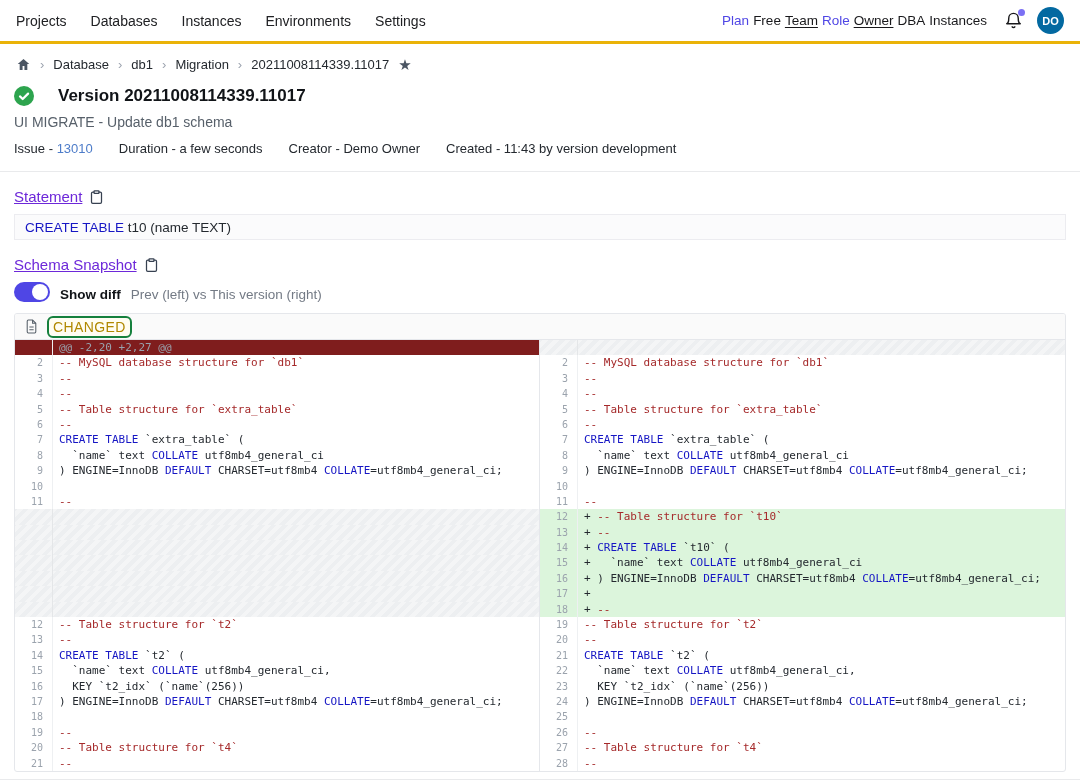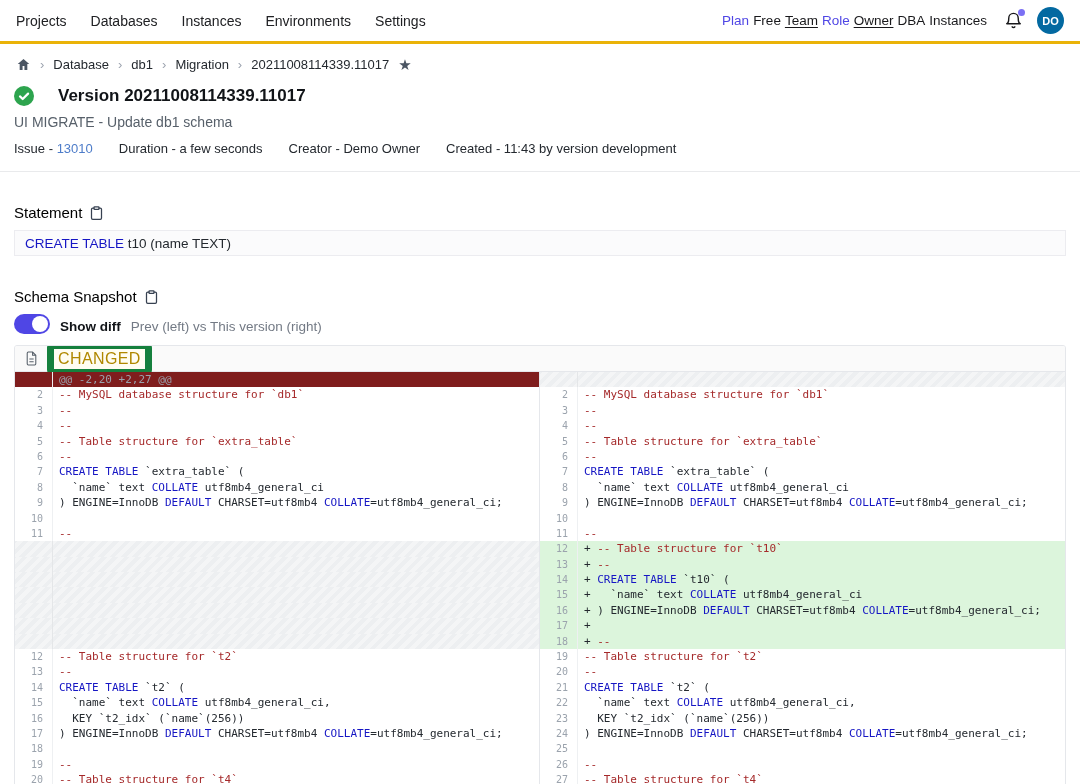--- a/index.html
+++ b/index.html
@@ -28,40 +28,40 @@
   main{padding:0 14px;}
   .title-row{display:flex;align-items:center;gap:24px;margin-top:14px;}
   .title-row h1{font-size:17px;font-weight:700;color:#111418;}
   .subtitle{margin-top:8px;font-size:14px;color:#57606a;}
   .meta{display:flex;gap:26px;margin-top:11px;font-size:13px;color:#24292f;}
   .meta a{color:#4d7cc9;text-decoration:none;cursor:pointer;}
 
   .divider{border:none;border-top:1px solid #e9eaec;margin:15px -14px 0;}
   .divider.bottom{margin-top:7px;}
 
-  .section-heading{display:flex;align-items:center;gap:7px;margin-top:32px;
-                   font-size:15px;font-weight:500;color:#000000;}
+  .section-heading{display:flex;align-items:center;gap:7px;margin-top:16px;
+                   font-size:15px;font-weight:500;color:#6d28d9;text-decoration:underline;}
   .copy-btn{display:inline-flex;cursor:pointer;}
 
   .sql-bar{margin-top:9px;height:26px;display:flex;align-items:center;padding:0 10px;
            background:#fbfbfc;border:1px solid #ececf0;font-size:13.5px;color:#24292f;white-space:pre;}
   .kw{color:#1616c4;}
   .cm{color:#a5292a;}
 
   .toggle-row{display:flex;align-items:flex-end;gap:10px;margin-top:9px;font-size:13.5px;}
   .toggle{width:36px;height:20px;border-radius:10px;background:#4f46e5;position:relative;cursor:pointer;flex:0 0 auto;}
   .toggle .knob{position:absolute;top:2px;left:18px;width:16px;height:16px;border-radius:50%;background:#fff;}
   .toggle-label{font-weight:700;color:#111418;}
   .toggle-hint{color:#737a85;}
 
   
   .diff-box{margin-top:11px;border:1px solid #e5e7eb;border-radius:3px;overflow:hidden;}
   .diff-header{height:26px;background:#fafafa;border-bottom:1px solid #e5e7eb;
                display:flex;align-items:center;gap:9px;padding:0 10px;}
-  .badge{font-size:16px;letter-spacing:.4px;color:#b08800;border:7px solid #15803d;background:#fffdf2;
+  .badge{font-size:14px;letter-spacing:.4px;color:#b08800;border:2px solid #15803d;background:#fffdf2;
          padding:1px 4px;border-radius:6px;font-weight:500;}
   .diff-body{display:flex;}
   .pane{width:50%;}
   .pane.left{border-right:1px solid #e5e7eb;}
   .drow{display:flex;height:15.4px;line-height:15.4px;
         font-family:"DejaVu Sans Mono",monospace;font-size:11px;white-space:pre;color:#24292f;}
   .gut{flex:0 0 38px;text-align:right;padding-right:9px;color:#9ba3ad;font-size:10px;
        border-right:1px solid #eef0f2;}
   .code{flex:1;padding-left:6px;overflow:hidden;}
   .drow.hunk{background:#7f1d1d;color:#9aa2ad;}

